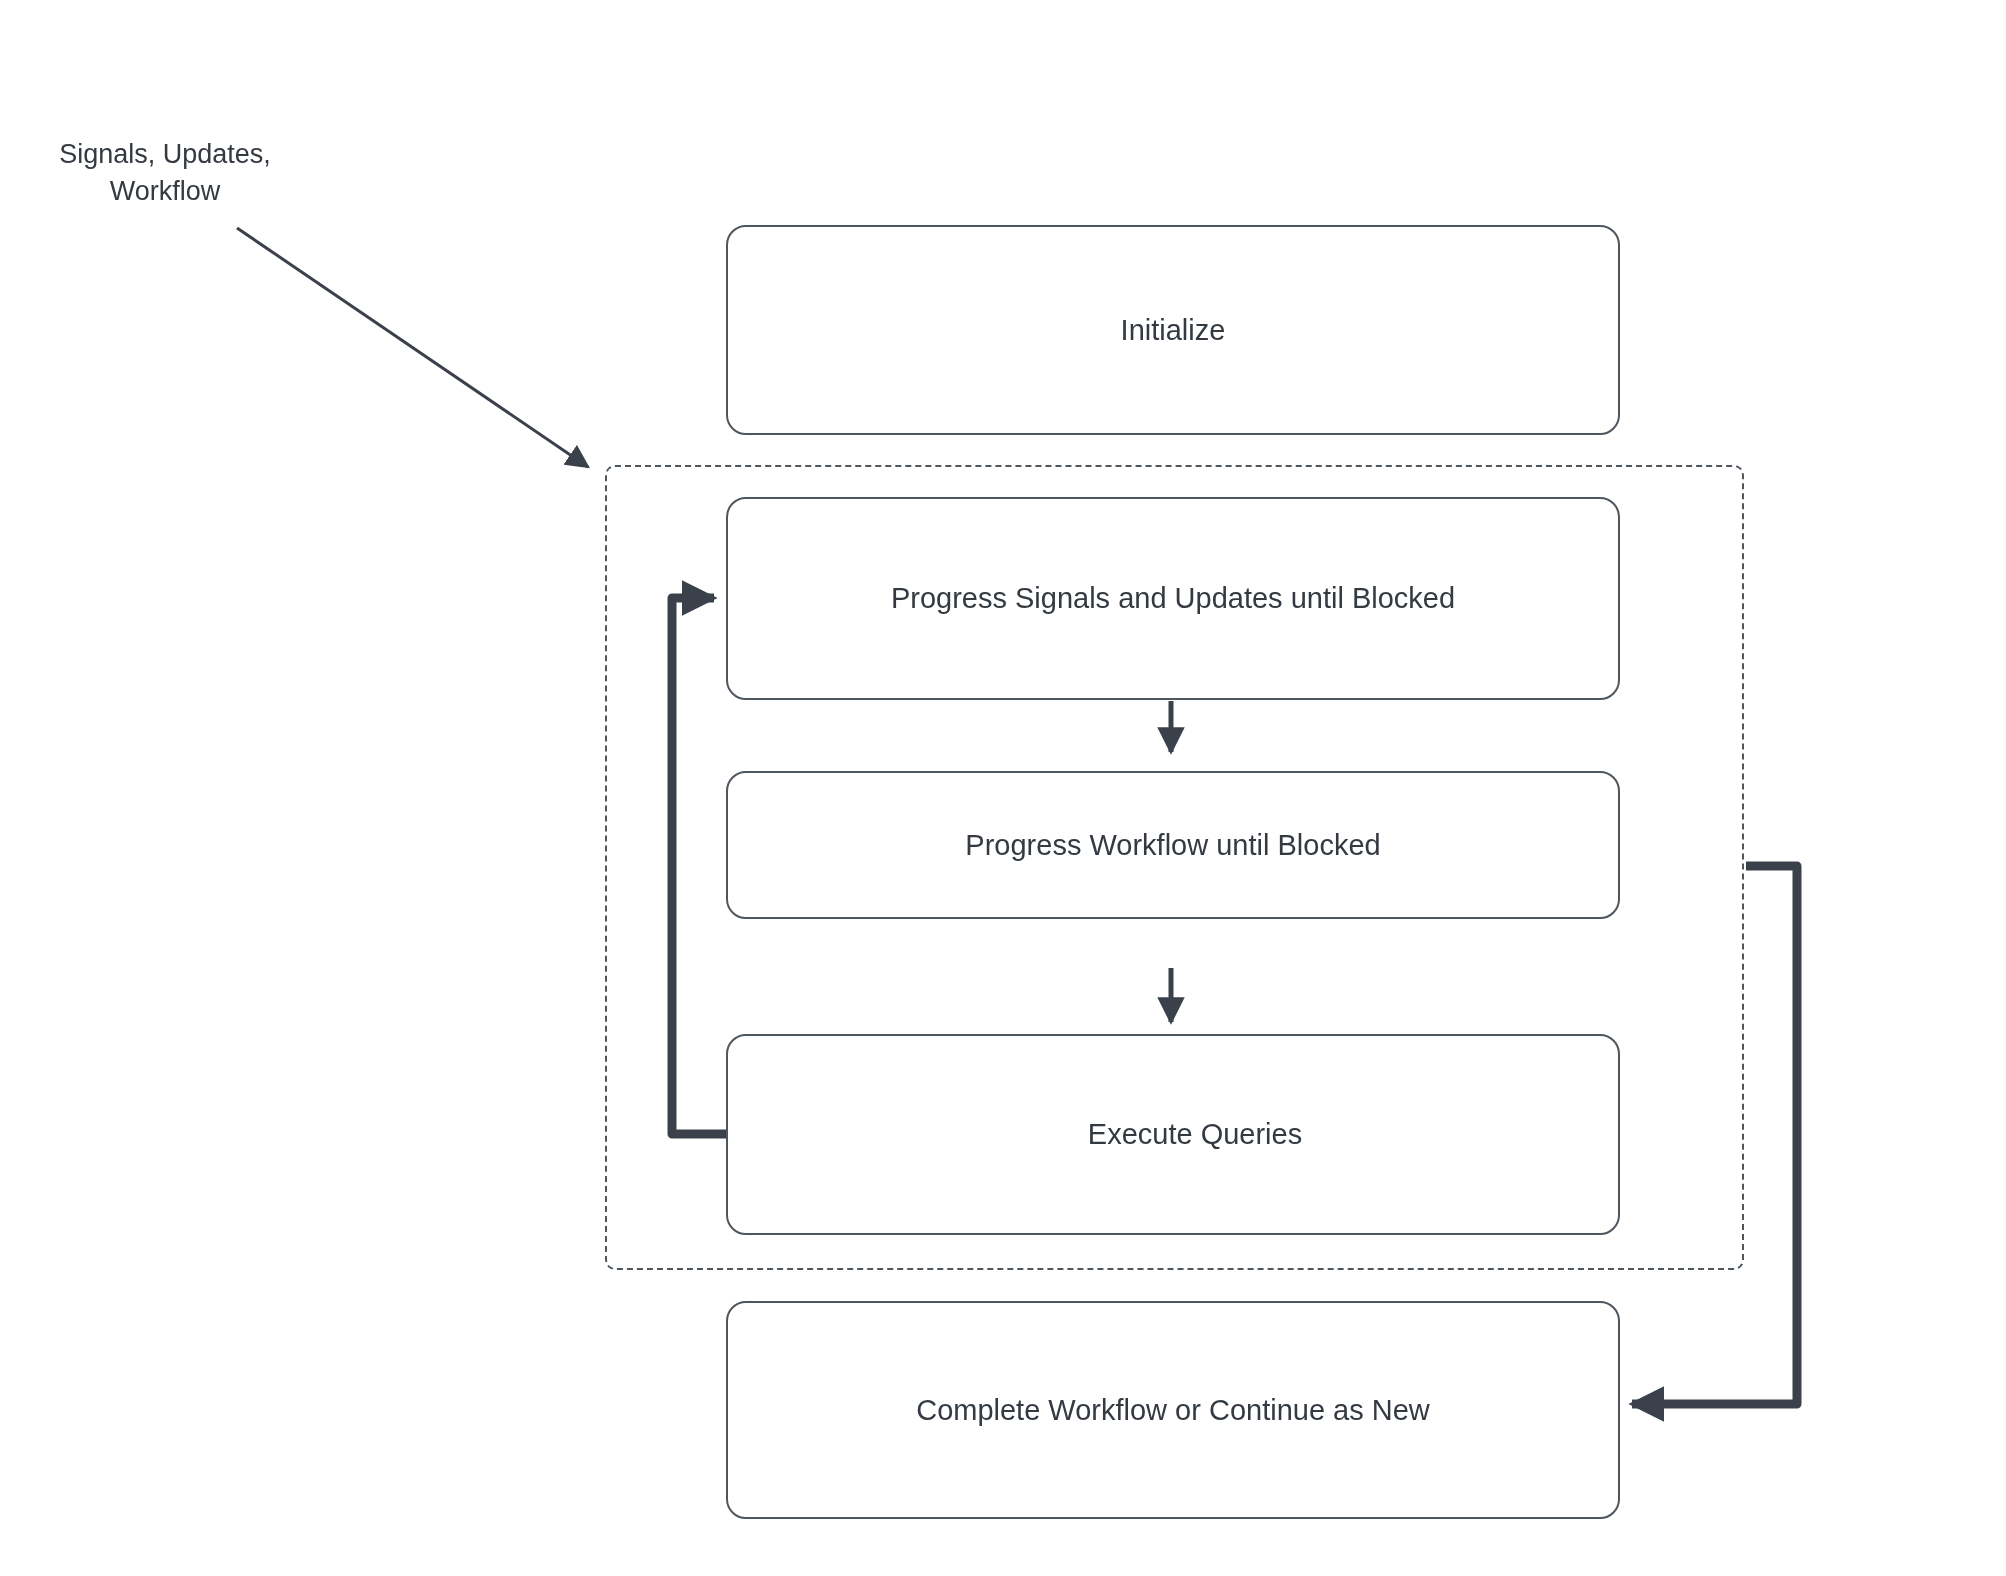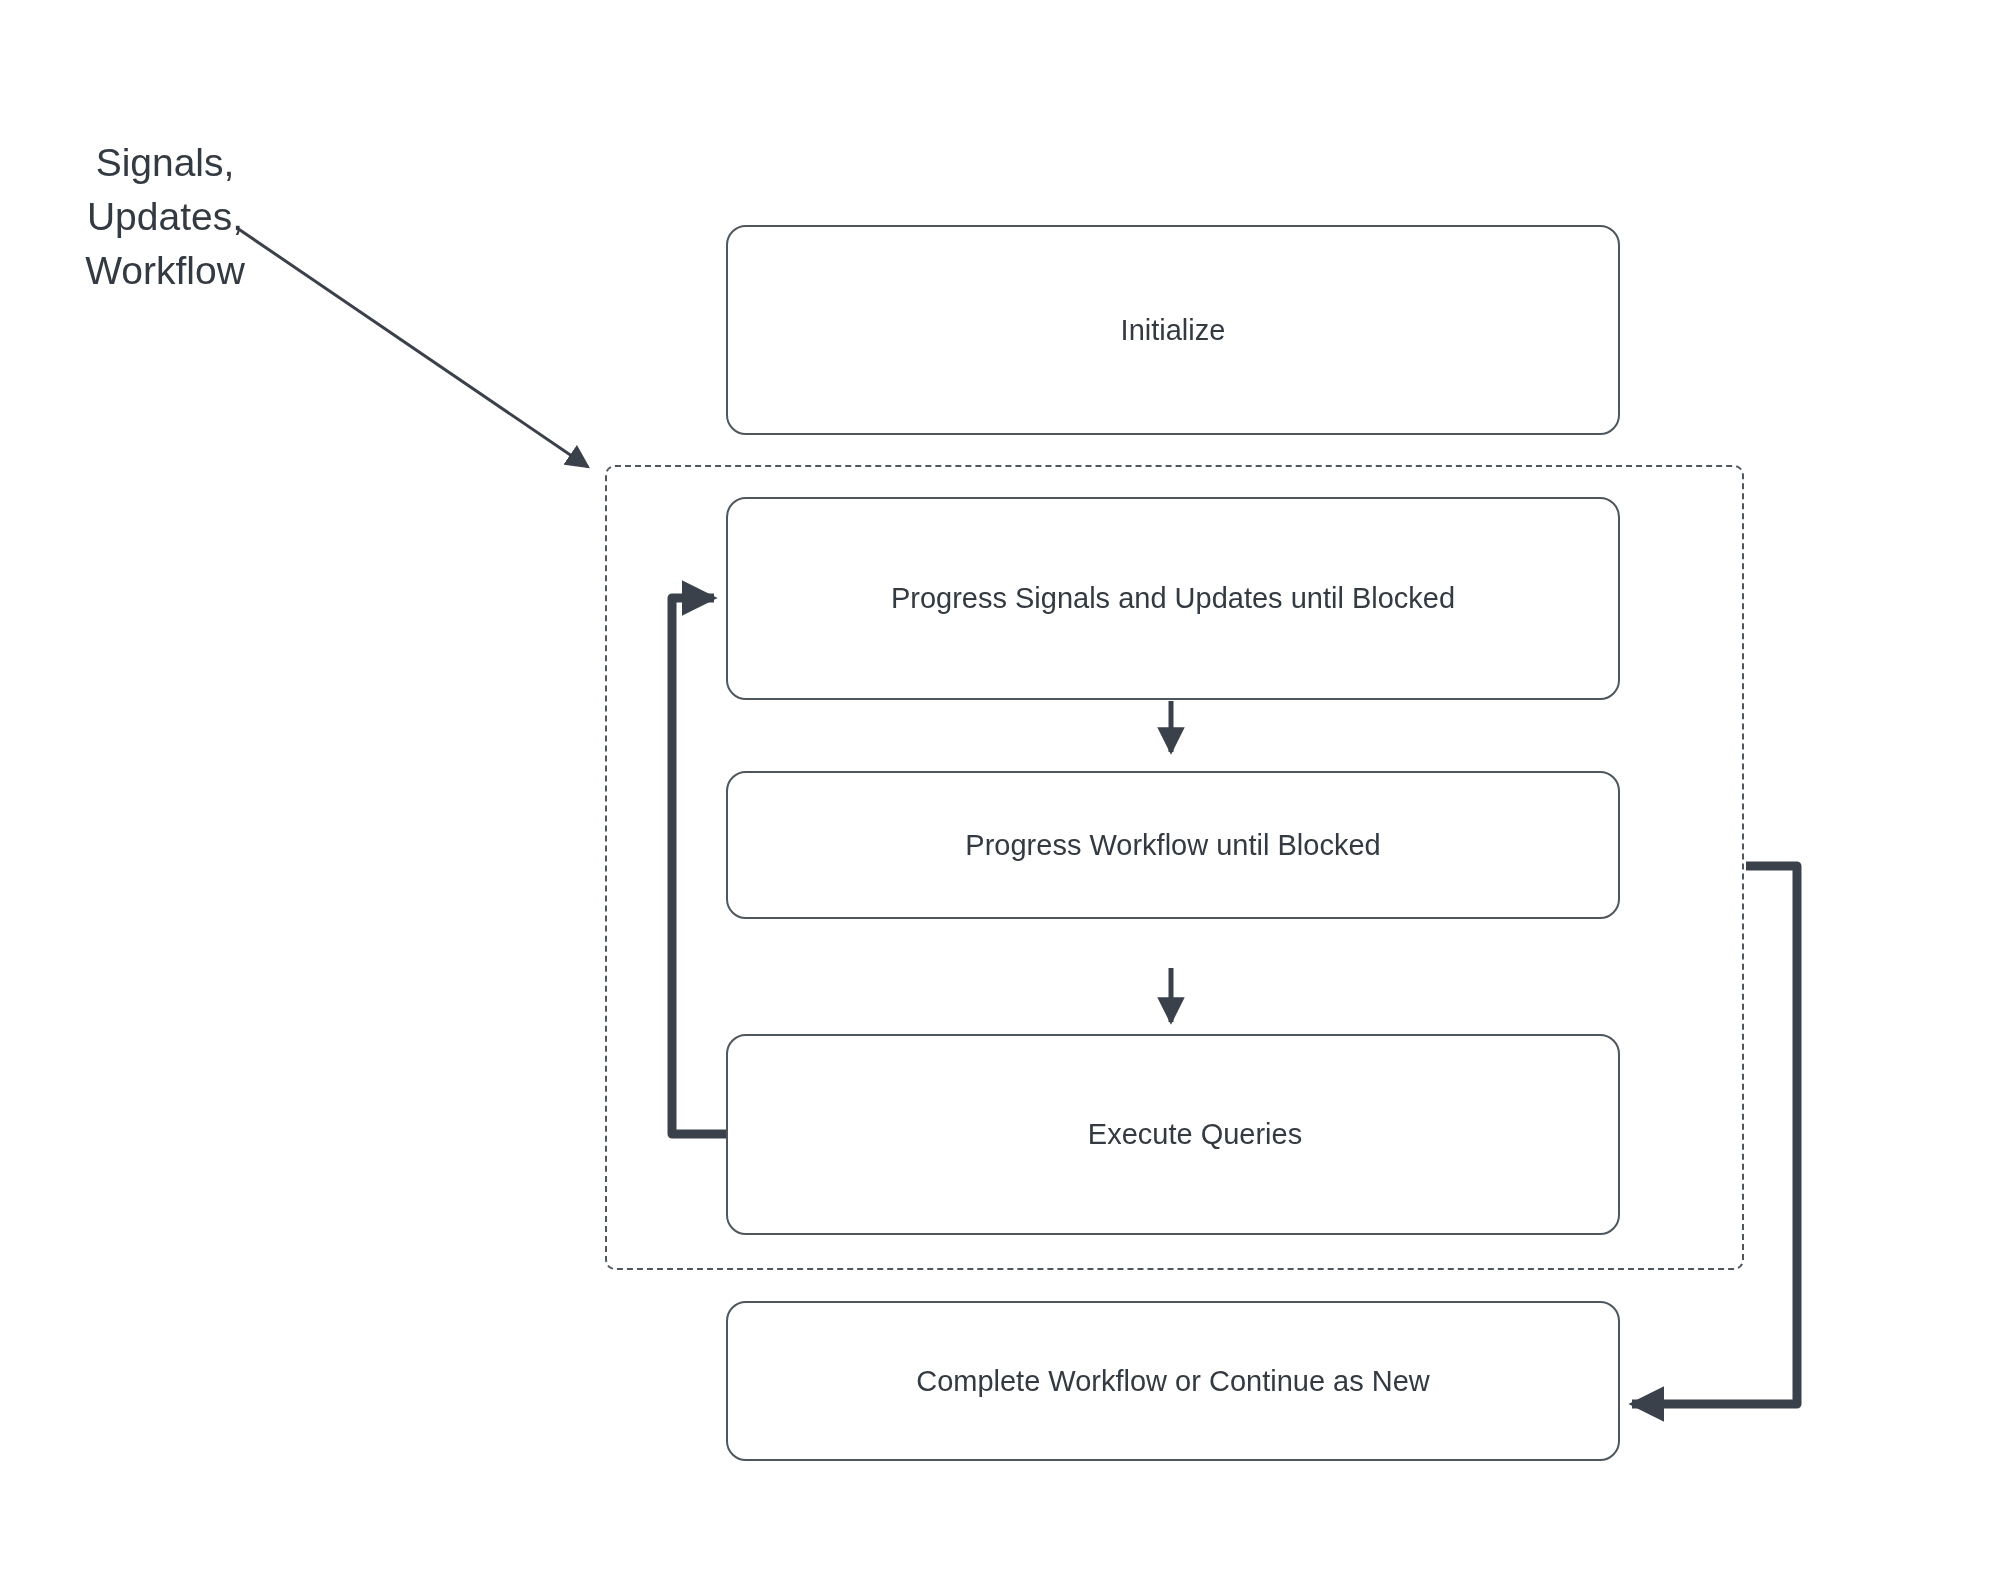--- a/index.html
+++ b/index.html
@@ -41,21 +41,21 @@
     left:726px;top:36px;width:894px;
     text-align:center;
     font-size:37px;
     font-style:italic;
     color:var(--text);
   }
   .annotation{
     position:absolute;
     left:30px;top:136px;width:270px;
     text-align:center;
-    font-size:39px;
+    font-size:27px;
     line-height:1.38;
     color:var(--text);
   }
   .node{
     position:absolute;
     left:726px;
     width:894px;
     background:var(--bg);
     border:2px solid var(--box-border);
     border-radius:20px;
@@ -63,21 +63,21 @@
     align-items:center;
     justify-content:center;
     text-align:center;
     font-size:29px;
     color:var(--text);
   }
   .node-initialize{top:225px;height:210px;}
   .node-progress-signals{top:497px;height:203px;}
   .node-progress-workflow{top:771px;height:148px;}
   .node-execute-queries{top:1034px;height:201px;padding-left:44px;}
-  .node-complete{top:1301px;height:160px;}
+  .node-complete{top:1301px;height:218px;}
   .loop-container{
     position:absolute;
     left:605px;top:465px;
     width:1139px;height:805px;
     border:2px dashed var(--box-border);
     border-radius:10px;
     background:transparent;
   }
 </style>
 </head>

